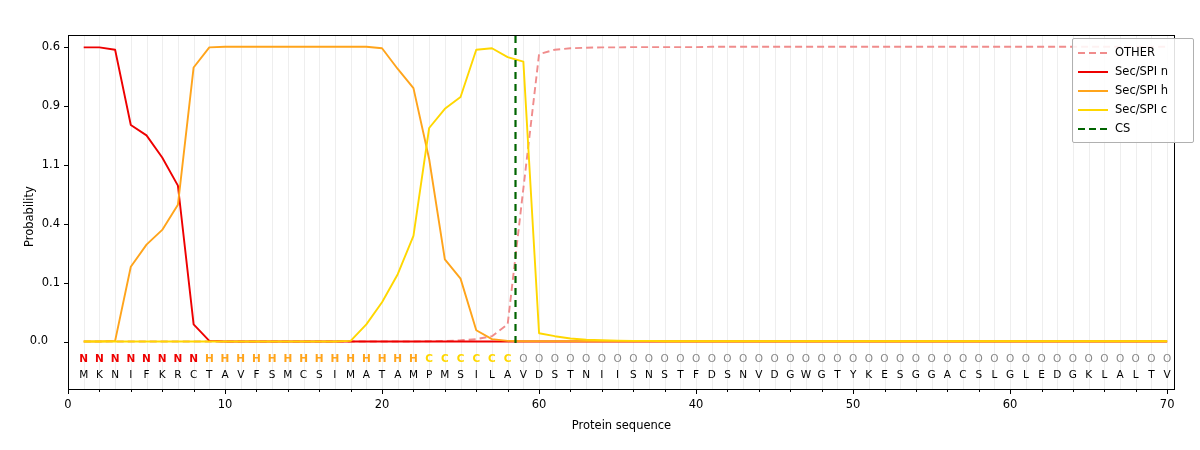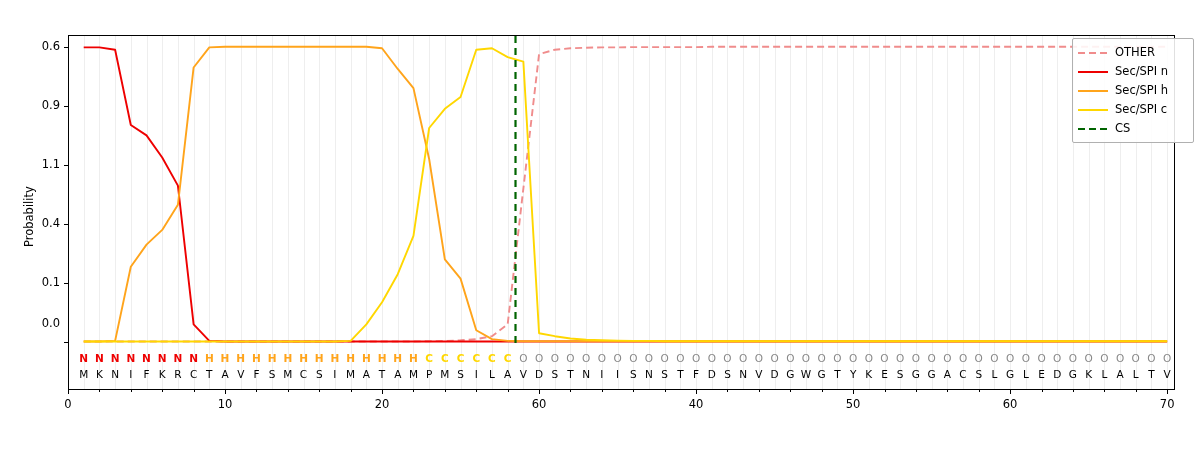--- a/index.html
+++ b/index.html
@@ -24,20 +24,21 @@
   .legend-swatch i{position:absolute;left:0;right:0;top:5px;height:1.8px;display:block;}
   .legend-text{font-size:11.5px;color:#000;line-height:11px;white-space:nowrap;}
 </style>
 </head>
 <body>
 
 <div id="root">
 
 
   <div class="ylabel" id="ylabel" style="left: 22px; top: 246.5px;">Probability</div>
+  <div class="xlabel" id="xlabel" style="left: 68px; width: 1107px; top: 418px;">Protein sequence</div>
 
   <div class="plot-frame" id="plot-frame" style="left: 68px; top: 35px; width: 1107px; height: 355px;"></div>
 
   <div id="gridlines">
       <div class="gridline" style="left: 84px; top: 36px; height: 353px;"></div>
       <div class="gridline" style="left: 99px; top: 36px; height: 353px;"></div>
       <div class="gridline" style="left: 115px; top: 36px; height: 353px;"></div>
       <div class="gridline" style="left: 131px; top: 36px; height: 353px;"></div>
       <div class="gridline" style="left: 147px; top: 36px; height: 353px;"></div>
       <div class="gridline" style="left: 162px; top: 36px; height: 353px;"></div>
@@ -101,21 +102,21 @@
       <div class="gridline" style="left: 1073px; top: 36px; height: 353px;"></div>
       <div class="gridline" style="left: 1089px; top: 36px; height: 353px;"></div>
       <div class="gridline" style="left: 1104px; top: 36px; height: 353px;"></div>
       <div class="gridline" style="left: 1120px; top: 36px; height: 353px;"></div>
       <div class="gridline" style="left: 1136px; top: 36px; height: 353px;"></div>
       <div class="gridline" style="left: 1151px; top: 36px; height: 353px;"></div>
       <div class="gridline" style="left: 1167px; top: 36px; height: 353px;"></div>
     </div>
   <div id="yticks">
       <div class="tick-major-y" style="left: 64px; top: 342px;"></div>
-      <div class="tick-label-y" style="left: 18px; width: 42px; top: 316px;">0.0</div>
+      <div class="tick-label-y" style="left: 18px; width: 42px; top: 333px; text-align: center;">0.0</div>
       <div class="tick-major-y" style="left: 64px; top: 283px;"></div>
       <div class="tick-label-y" style="left: 18px; width: 42px; top: 275.038px;">0.1</div>
       <div class="tick-major-y" style="left: 64px; top: 224px;"></div>
       <div class="tick-label-y" style="left: 18px; width: 42px; top: 215.981px;">0.4</div>
       <div class="tick-major-y" style="left: 64px; top: 165px;"></div>
       <div class="tick-label-y" style="left: 18px; width: 42px; top: 156.925px;">1.1</div>
       <div class="tick-major-y" style="left: 64px; top: 106px;"></div>
       <div class="tick-label-y" style="left: 18px; width: 42px; top: 97.8679px;">0.9</div>
       <div class="tick-major-y" style="left: 64px; top: 47px;"></div>
       <div class="tick-label-y" style="left: 18px; width: 42px; top: 38.8113px;">0.6</div>

